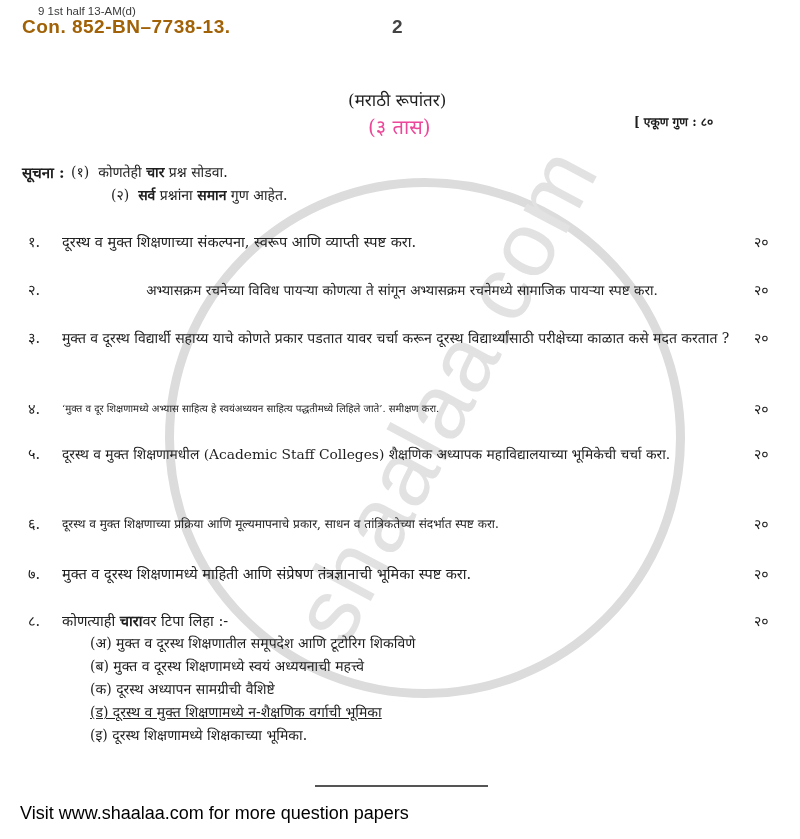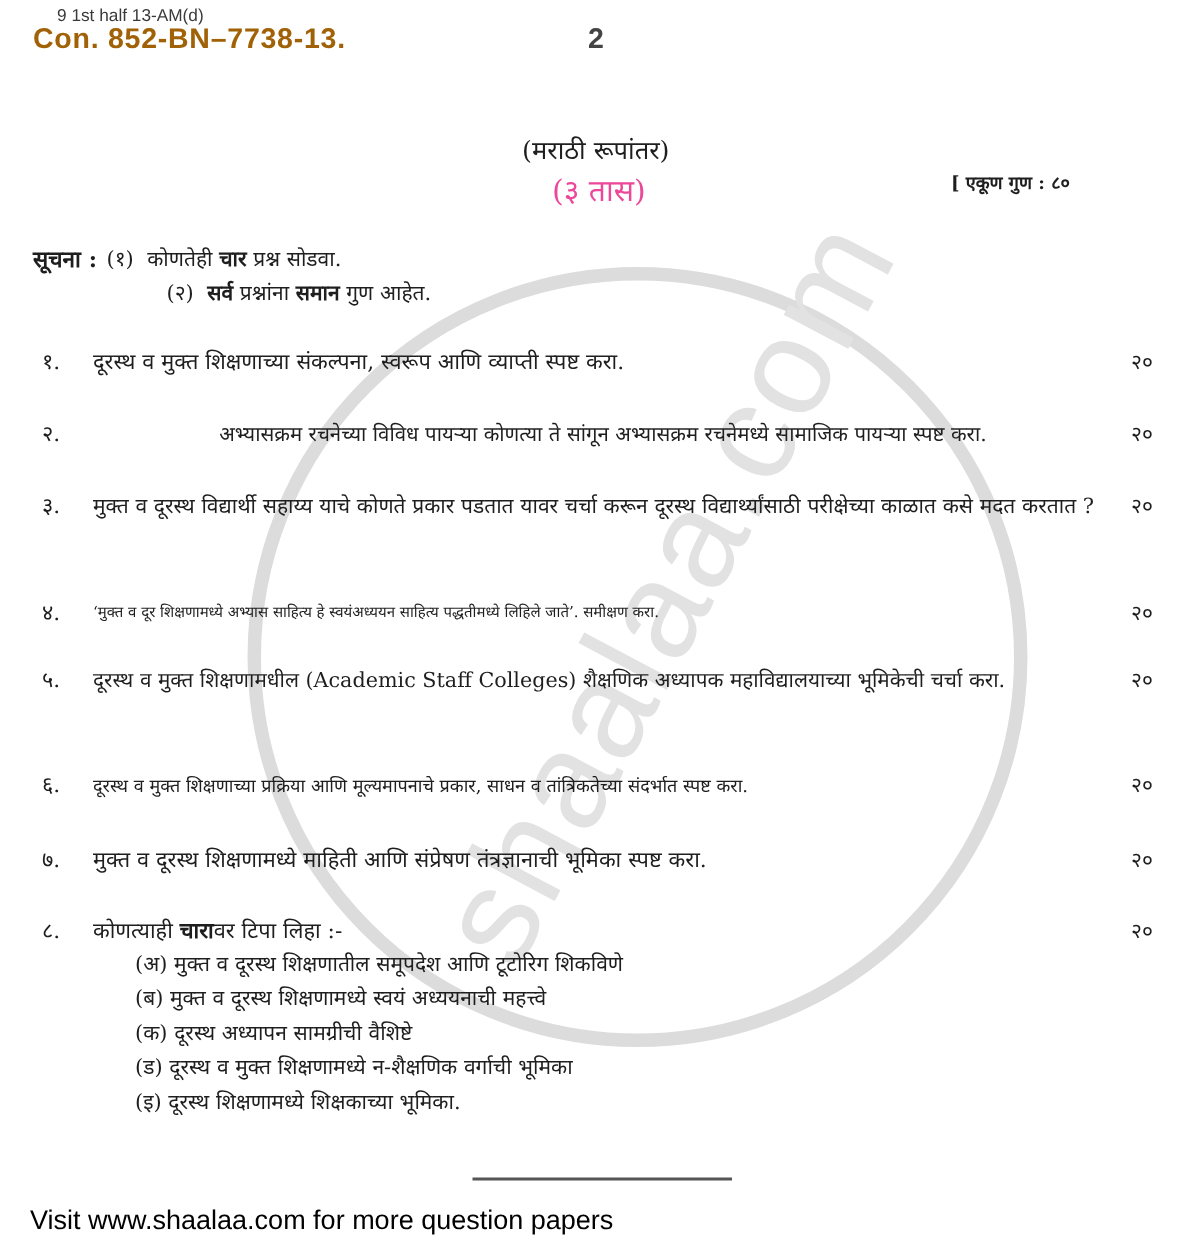--- a/index.html
+++ b/index.html
@@ -119,19 +119,19 @@
 
   <div class="q" style="top:609px;">
     <span class="q-num">८.</span>
     <span class="q-text"><span>कोणत्याही </span><span class="b">चारा</span><span>वर टिपा लिहा :-</span></span>
     <span class="q-marks">२०</span>
   </div>
 
   <div class="sub" style="top:632px;">(अ) मुक्त व दूरस्थ शिक्षणातील समूपदेश आणि टूटोरिग शिकविणे</div>
   <div class="sub" style="top:655px;">(ब) मुक्त व दूरस्थ शिक्षणामध्ये स्वयं अध्ययनाची महत्त्वे</div>
   <div class="sub" style="top:678px;">(क) दूरस्थ अध्यापन सामग्रीची वैशिष्टे</div>
-  <div class="sub" style="top:701px;">(ड) दूरस्थ व मुक्त शिक्षणामध्ये न-शैक्षणिक वर्गाची भूमिका</div>
+  <div class="sub" style="top:701px;text-decoration:underline;">(ड) दूरस्थ व मुक्त शिक्षणामध्ये न-शैक्षणिक वर्गाची भूमिका</div>
   <div class="sub" style="top:724px;">(इ) दूरस्थ शिक्षणामध्ये शिक्षकाच्या भूमिका.</div>
 
   <div class="end-rule"></div>
 
   <div class="abs sans footer">Visit www.shaalaa.com for more question papers</div>
 </div>
 
 </body></html>

